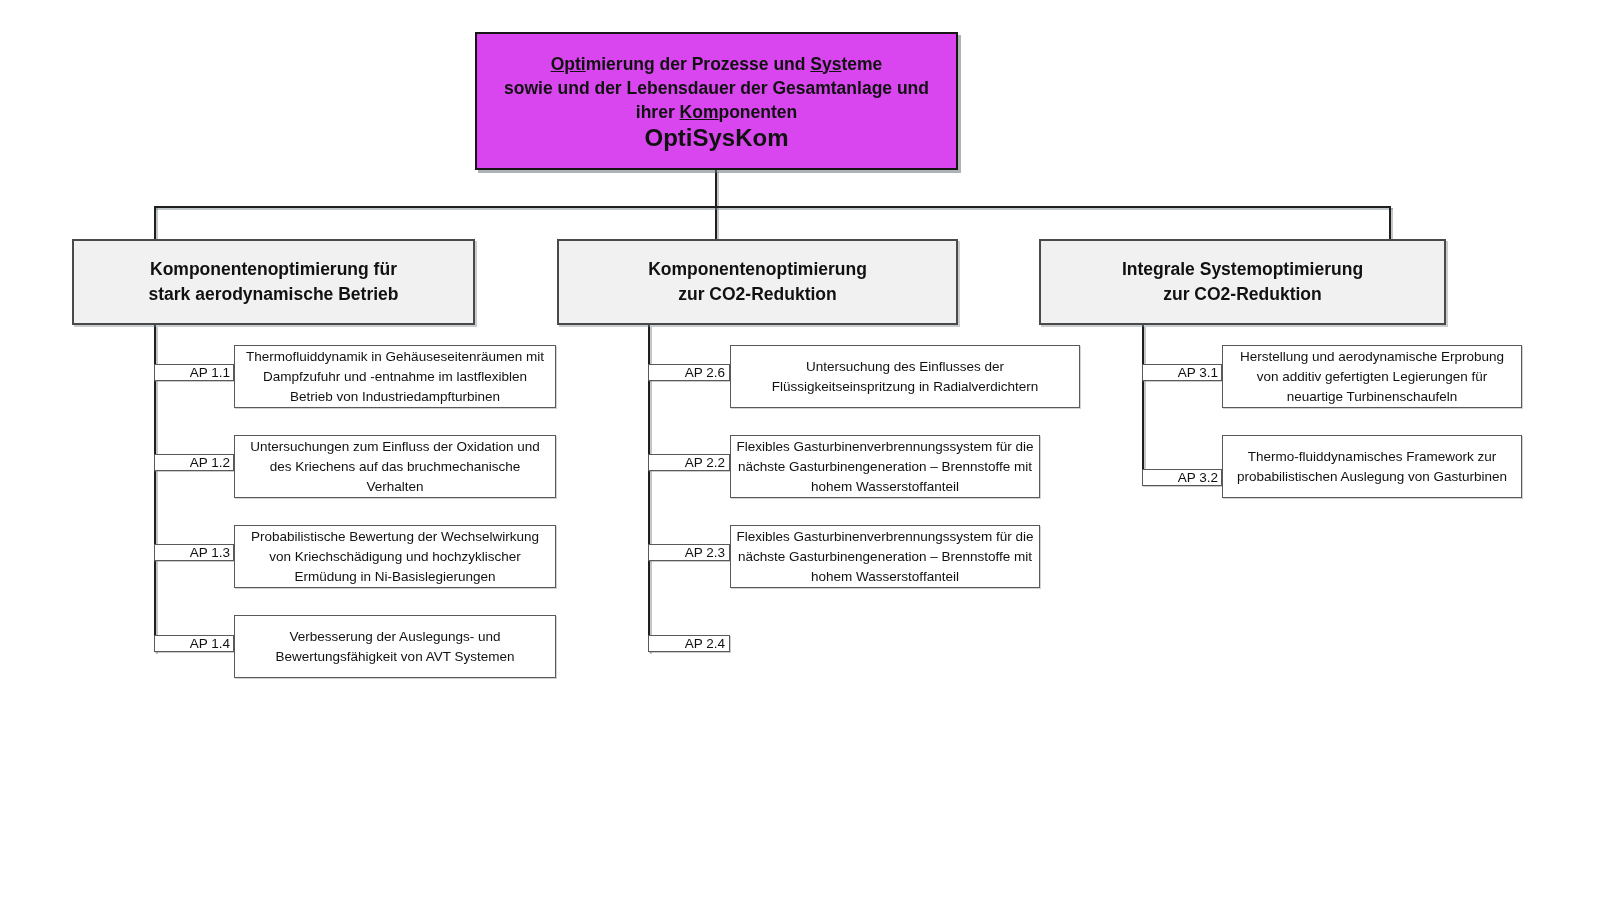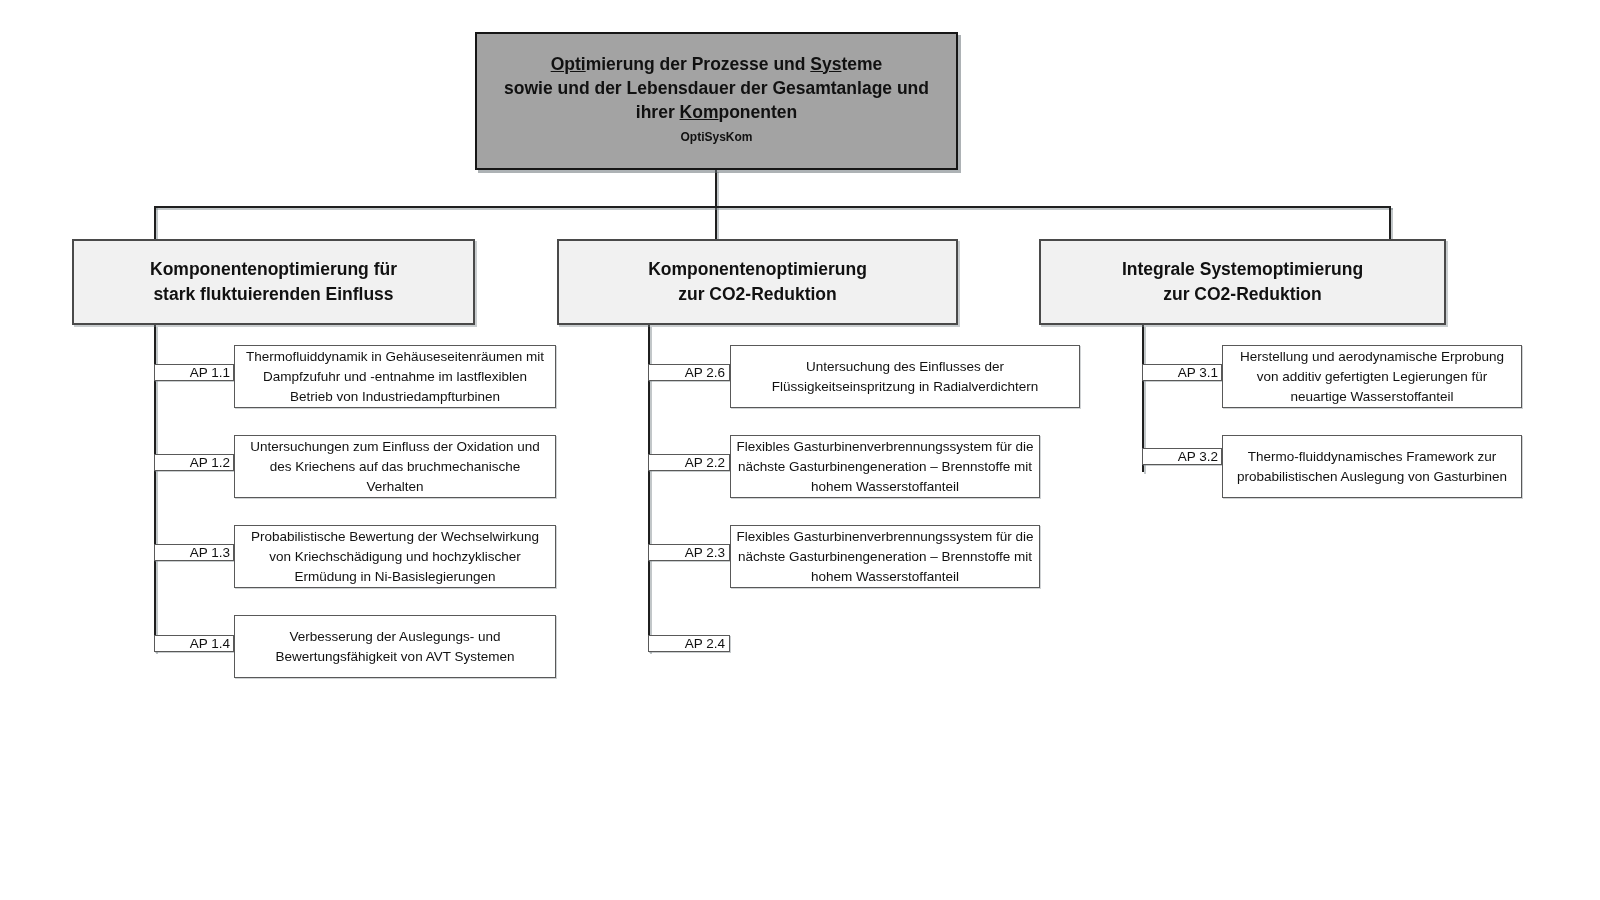--- a/index.html
+++ b/index.html
@@ -7,27 +7,27 @@
     position:relative;width:1600px;height:900px;background:#ffffff;overflow:hidden;
     font-family:"Liberation Sans","DejaVu Sans",sans-serif;color:#111;
   }
   
   .line{position:absolute;background:#1f1f1f;}
   .line.h{height:2px;box-shadow:2px 2px 0 rgba(120,130,135,0.45);}
   .line.v{width:2px;box-shadow:2px 2px 0 rgba(120,130,135,0.45);}
   
   .top-box{
     position:absolute;left:475px;top:32px;width:483px;height:138px;
-    background:#a3a3a3;border:2px solid #161616;box-sizing:border-box;
+    background:#d946ef;border:2px solid #161616;box-sizing:border-box;
     box-shadow:3px 3px 0 rgba(105,115,120,0.55);
     display:flex;flex-direction:column;justify-content:center;align-items:center;
     text-align:center;font-weight:bold;
   }
   .tb-line{font-size:17.5px;line-height:24px;}
-  .tb-acronym{font-size:12px;line-height:27px;}
+  .tb-acronym{font-size:24px;line-height:27px;}
   .u{text-decoration:underline;}
   
   .branch{
     position:absolute;top:239px;height:86px;
     background:#f1f1f1;border:2px solid #4a4a4a;box-sizing:border-box;
     box-shadow:2px 2px 0 rgba(120,130,135,0.4);
     display:flex;justify-content:center;align-items:center;text-align:center;
     font-weight:bold;font-size:17.5px;line-height:25px;white-space:pre-line;
   }
   
@@ -61,21 +61,21 @@
   <div class="line v" style="left:1142px;top:325px;height:147px"></div>
 
   <div class="top-box">
     <div class="tb-line"><span class="u">Opti</span><span>mierung der Prozesse und </span><span class="u">Sys</span><span>teme</span></div>
     <div class="tb-line">sowie und der Lebensdauer der Gesamtanlage und</div>
     <div class="tb-line"><span>ihrer </span><span class="u">Kom</span><span>ponenten</span></div>
     <div class="tb-acronym">OptiSysKom</div>
   </div>
 
   <div class="branch" style="left:72px;width:403px">Komponentenoptimierung für
-stark fluktuierenden Einfluss</div>
+stark aerodynamische Betrieb</div>
   <div class="branch" style="left:557px;width:401px">Komponentenoptimierung
 zur CO2-Reduktion</div>
   <div class="branch" style="left:1039px;width:407px">Integrale Systemoptimierung
 zur CO2-Reduktion</div>
 
   <div class="ap-label" style="left:154px;top:364px;width:80px">AP 1.1</div>
   <div class="ap-box" style="left:234px;top:345px;width:322px">Thermofluiddynamik in Gehäuseseitenräumen mit Dampfzufuhr und -entnahme im lastflexiblen Betrieb von Industriedampfturbinen</div>
 
   <div class="ap-label" style="left:154px;top:454px;width:80px">AP 1.2</div>
   <div class="ap-box" style="left:234px;top:435px;width:322px">Untersuchungen zum Einfluss der Oxidation und des Kriechens auf das bruchmechanische Verhalten</div>
@@ -91,18 +91,18 @@
 
   <div class="ap-label" style="left:648px;top:454px;width:82px">AP 2.2</div>
   <div class="ap-box" style="left:730px;top:435px;width:310px">Flexibles Gasturbinenverbrennungssystem für die nächste Gasturbinengeneration –  Brennstoffe mit hohem Wasserstoffanteil</div>
 
   <div class="ap-label" style="left:648px;top:544px;width:82px">AP 2.3</div>
   <div class="ap-box" style="left:730px;top:525px;width:310px">Flexibles Gasturbinenverbrennungssystem für die nächste Gasturbinengeneration –  Brennstoffe mit hohem Wasserstoffanteil</div>
 
   <div class="ap-label" style="left:648px;top:635px;width:82px">AP 2.4</div>
 
   <div class="ap-label" style="left:1142px;top:364px;width:80px">AP 3.1</div>
-  <div class="ap-box" style="left:1222px;top:345px;width:300px">Herstellung und aerodynamische Erprobung von additiv gefertigten Legierungen für neuartige Wasserstoffanteil</div>
+  <div class="ap-box" style="left:1222px;top:345px;width:300px">Herstellung und aerodynamische Erprobung von additiv gefertigten Legierungen für neuartige Turbinenschaufeln</div>
 
-  <div class="ap-label" style="left:1142px;top:448px;width:80px">AP 3.2</div>
+  <div class="ap-label" style="left:1142px;top:469px;width:80px">AP 3.2</div>
   <div class="ap-box" style="left:1222px;top:435px;width:300px">Thermo-fluiddynamisches Framework zur probabilistischen Auslegung von Gasturbinen</div>
 
 </div>
 
 </body></html>

